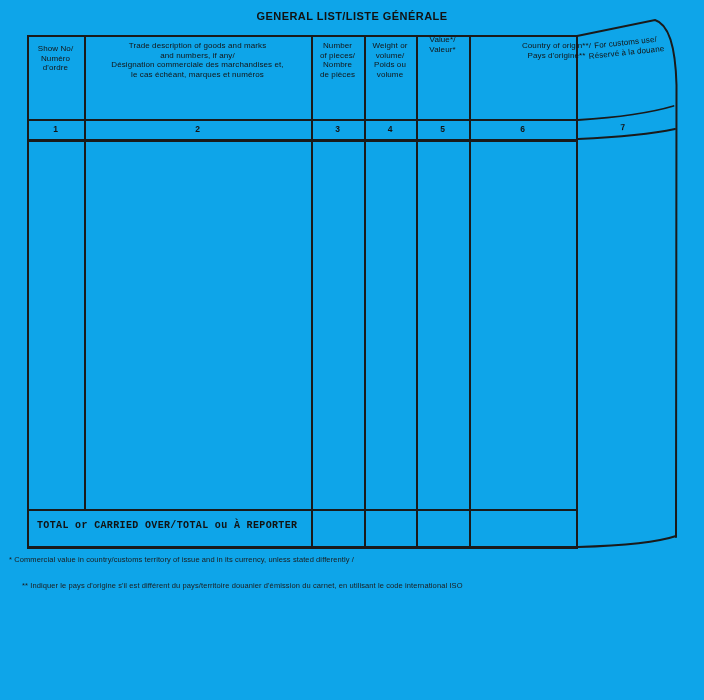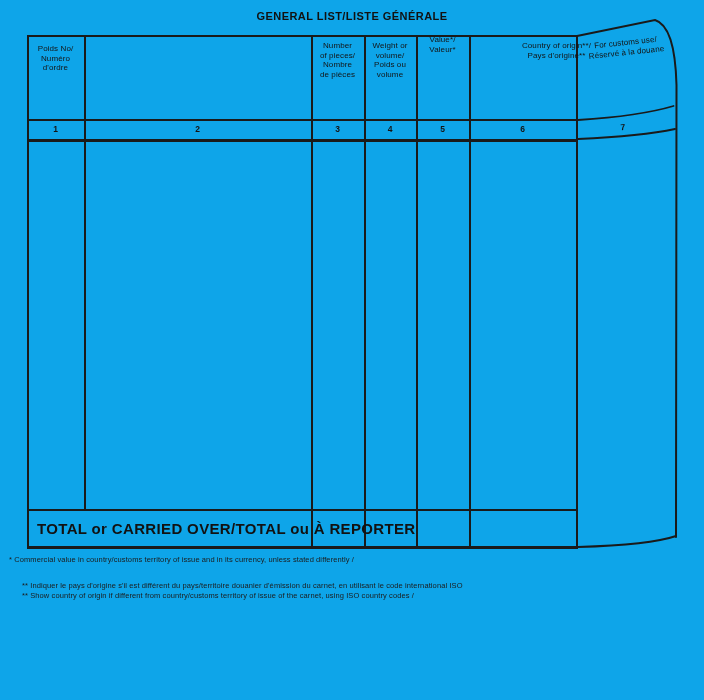--- a/index.html
+++ b/index.html
@@ -14,22 +14,22 @@
   .hl,.vl{position:absolute;background:#1a1a1a;}
   .hdr{
     position:absolute;text-align:center;font-size:8px;line-height:9.5px;
     white-space:pre-line;letter-spacing:.1px;color:#141414;
   }
   .colnum{
     position:absolute;top:120px;height:19px;line-height:19px;text-align:center;
     font-size:8.5px;font-weight:700;color:#141414;
   }
   .total-label{
-    position:absolute;left:37px;top:520px;font-size:15px;font-weight:600;
-    letter-spacing:.35px;color:#121212;white-space:nowrap;
+    position:absolute;left:37px;top:520px;font-size:10px;font-weight:600;
+    letter-spacing:.35px;color:#121212;white-space:nowrap;font-family:Liberation Mono, monospace;
   }
   .footnote{
     position:absolute;font-size:7.5px;letter-spacing:.1px;color:#1c1c1c;white-space:nowrap;
   }
   .curl-svg{position:absolute;left:0;top:0;pointer-events:none;}
   .hdr-customs{
     transform:rotate(-6deg);transform-origin:50% 50%;
   }
   .num-7{transform:rotate(-5deg);}
   .blank-area{position:absolute;}
@@ -55,23 +55,27 @@
   <div class="vl" style="left:469px;top:35px;width:1.5px;height:513px;"></div>
   <div class="vl" style="left:576px;top:35px;width:2px;height:513px;"></div>
 
   <svg class="curl-svg" width="704" height="700" viewBox="0 0 704 700">
     <path d="M577 36 L655 20 Q675 26 676.5 85 L676 537" fill="none" stroke="#1a1a1a" stroke-width="2" stroke-linecap="round"></path>
     <path d="M578 547 Q650 545 676 536" fill="none" stroke="#1a1a1a" stroke-width="2" stroke-linecap="round"></path>
     <path d="M578 120 Q640 116 673.5 106" fill="none" stroke="#1a1a1a" stroke-width="1.8" stroke-linecap="round"></path>
     <path d="M578 139 Q642 136 675 129" fill="none" stroke="#1a1a1a" stroke-width="2" stroke-linecap="round"></path>
   </svg>
 
-  <div class="hdr" style="left:27px;top:44px;width:57px;">Poids No/
+  <div class="hdr" style="left:27px;top:44px;width:57px;">Show No/
 Numéro
 d'ordre</div>
+  <div class="hdr" style="left:84px;top:41px;width:227px;">Trade description of goods and marks
+and numbers, if any/
+Désignation commerciale des marchandises et,
+le cas échéant, marques et numéros</div>
   <div class="hdr" style="left:311px;top:41px;width:53px;">Number
 of pieces/
 Nombre
 de pièces</div>
   <div class="hdr" style="left:364px;top:41px;width:52px;text-align:center;">Weight or
 volume/
 Poids ou
 volume</div>
   <div class="hdr" style="left:416px;top:35px;width:53px;">Value*/
 Valeur*</div>
@@ -91,16 +95,15 @@
   <div class="blank-area" style="left:29px;top:141px;width:547px;height:368px;"></div>
   <div class="blank-area" style="left:578px;top:141px;width:96px;height:395px;"></div>
 
   <div class="total-label">TOTAL or CARRIED OVER/TOTAL ou À REPORTER</div>
   <div class="blank-area" style="left:313px;top:511px;width:51px;height:35px;"></div>
   <div class="blank-area" style="left:366px;top:511px;width:50px;height:35px;"></div>
   <div class="blank-area" style="left:418px;top:511px;width:51px;height:35px;"></div>
   <div class="blank-area" style="left:471px;top:511px;width:105px;height:35px;"></div>
 
   <div class="footnote" style="left:9px;top:555px;">*  Commercial value in country/customs territory of issue and in its currency, unless stated differently /</div>
-  <div class="footnote" style="left:22px;top:591px;">**  Show country of origin if different from country/customs territory of issue of the carnet, using ISO country codes /</div>
   <div class="footnote" style="left:22px;top:581px;">**  Indiquer le pays d'origine s'il est différent du pays/territoire douanier d'émission du carnet, en utilisant le code international ISO</div>
 
 </div>
 
 </body></html>

